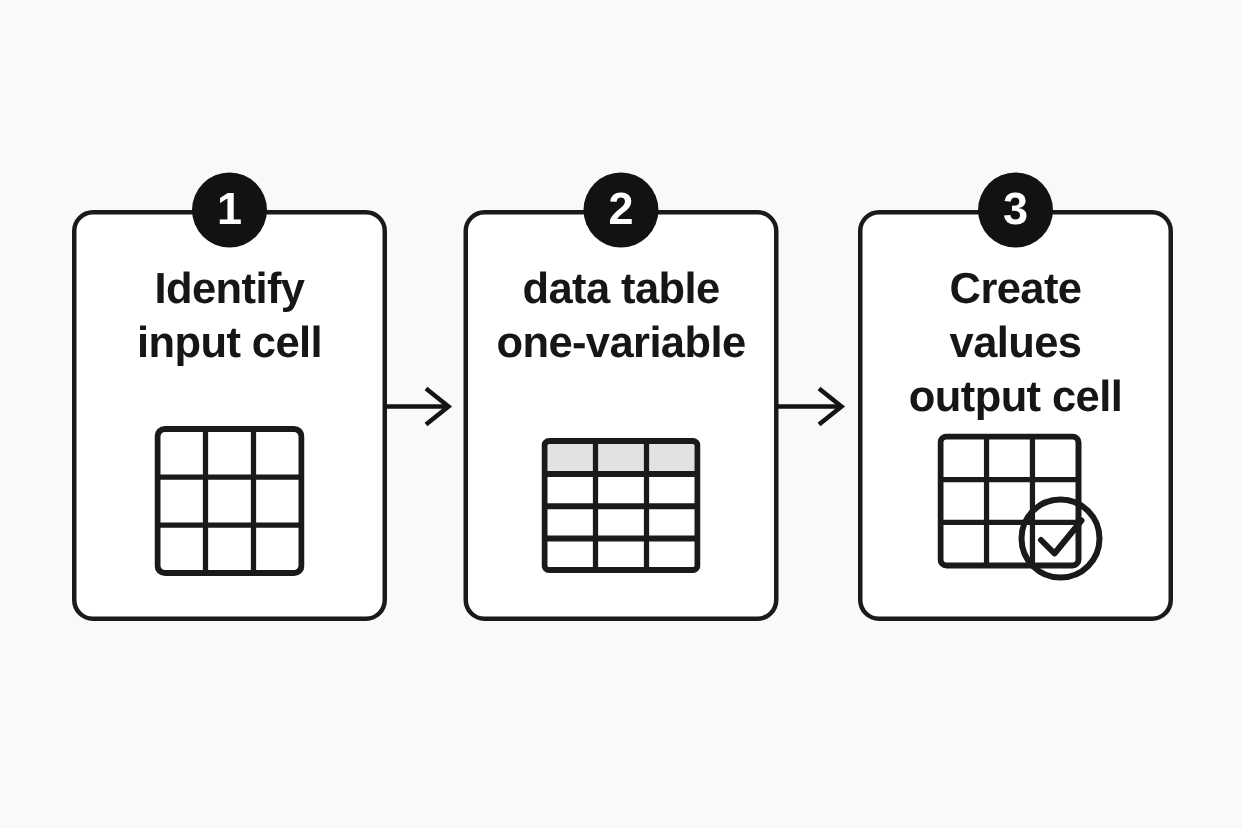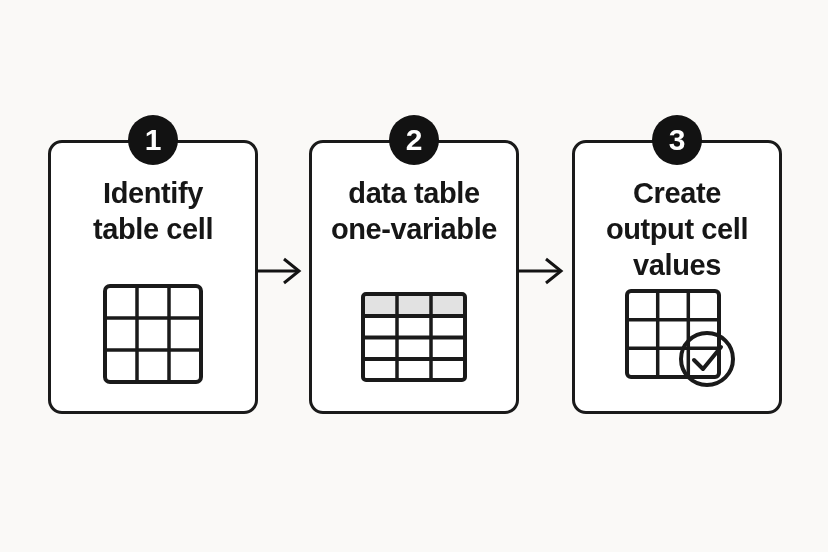--- a/index.html
+++ b/index.html
@@ -86,21 +86,21 @@
 <body>
 
 <div class="canvas">
 
   <div class="card c1">
     <div class="badge">
       <span>1</span>
     </div>
     <div class="title">
       <span class="line">Identify</span>
-      <span class="line">table cell</span>
+      <span class="line">input cell</span>
     </div>
     <div class="icon-wrap">
       <svg width="100" height="100" viewBox="0 0 100 100">
         <rect class="icon-stroke" x="2" y="2" width="96" height="96" rx="5" stroke-width="4"></rect>
         <line class="icon-stroke" x1="34" y1="2" x2="34" y2="98" stroke-width="3.5"></line>
         <line class="icon-stroke" x1="66" y1="2" x2="66" y2="98" stroke-width="3.5"></line>
         <line class="icon-stroke" x1="2" y1="34" x2="98" y2="34" stroke-width="3.5"></line>
         <line class="icon-stroke" x1="2" y1="66" x2="98" y2="66" stroke-width="3.5"></line>
       </svg>
     </div>
@@ -136,22 +136,22 @@
     <path d="M0 14 H41"></path>
     <path d="M28 2 L43 14 L28 26"></path>
   </svg>
 
   <div class="card c3">
     <div class="badge">
       <span>3</span>
     </div>
     <div class="title">
       <span class="line">Create</span>
+      <span class="line">values</span>
       <span class="line">output cell</span>
-      <span class="line">values</span>
     </div>
     <div class="icon-wrap">
       <svg width="112" height="100" viewBox="0 0 112 100">
         <rect class="icon-stroke" x="2" y="2" width="92" height="86" rx="4" stroke-width="4"></rect>
         <line class="icon-stroke" x1="32.7" y1="2" x2="32.7" y2="88" stroke-width="3.5"></line>
         <line class="icon-stroke" x1="63.3" y1="2" x2="63.3" y2="88" stroke-width="3.5"></line>
         <line class="icon-stroke" x1="2" y1="30.7" x2="94" y2="30.7" stroke-width="3.5"></line>
         <line class="icon-stroke" x1="2" y1="59.3" x2="94" y2="59.3" stroke-width="3.5"></line>
         <circle cx="82" cy="70" r="26" stroke-width="4" class="icon-stroke" fill="#ffffff"></circle>
         <path class="icon-stroke" d="M69 71 L78 80 L96 58" stroke-width="4" stroke-linecap="round" stroke-linejoin="round"></path>

